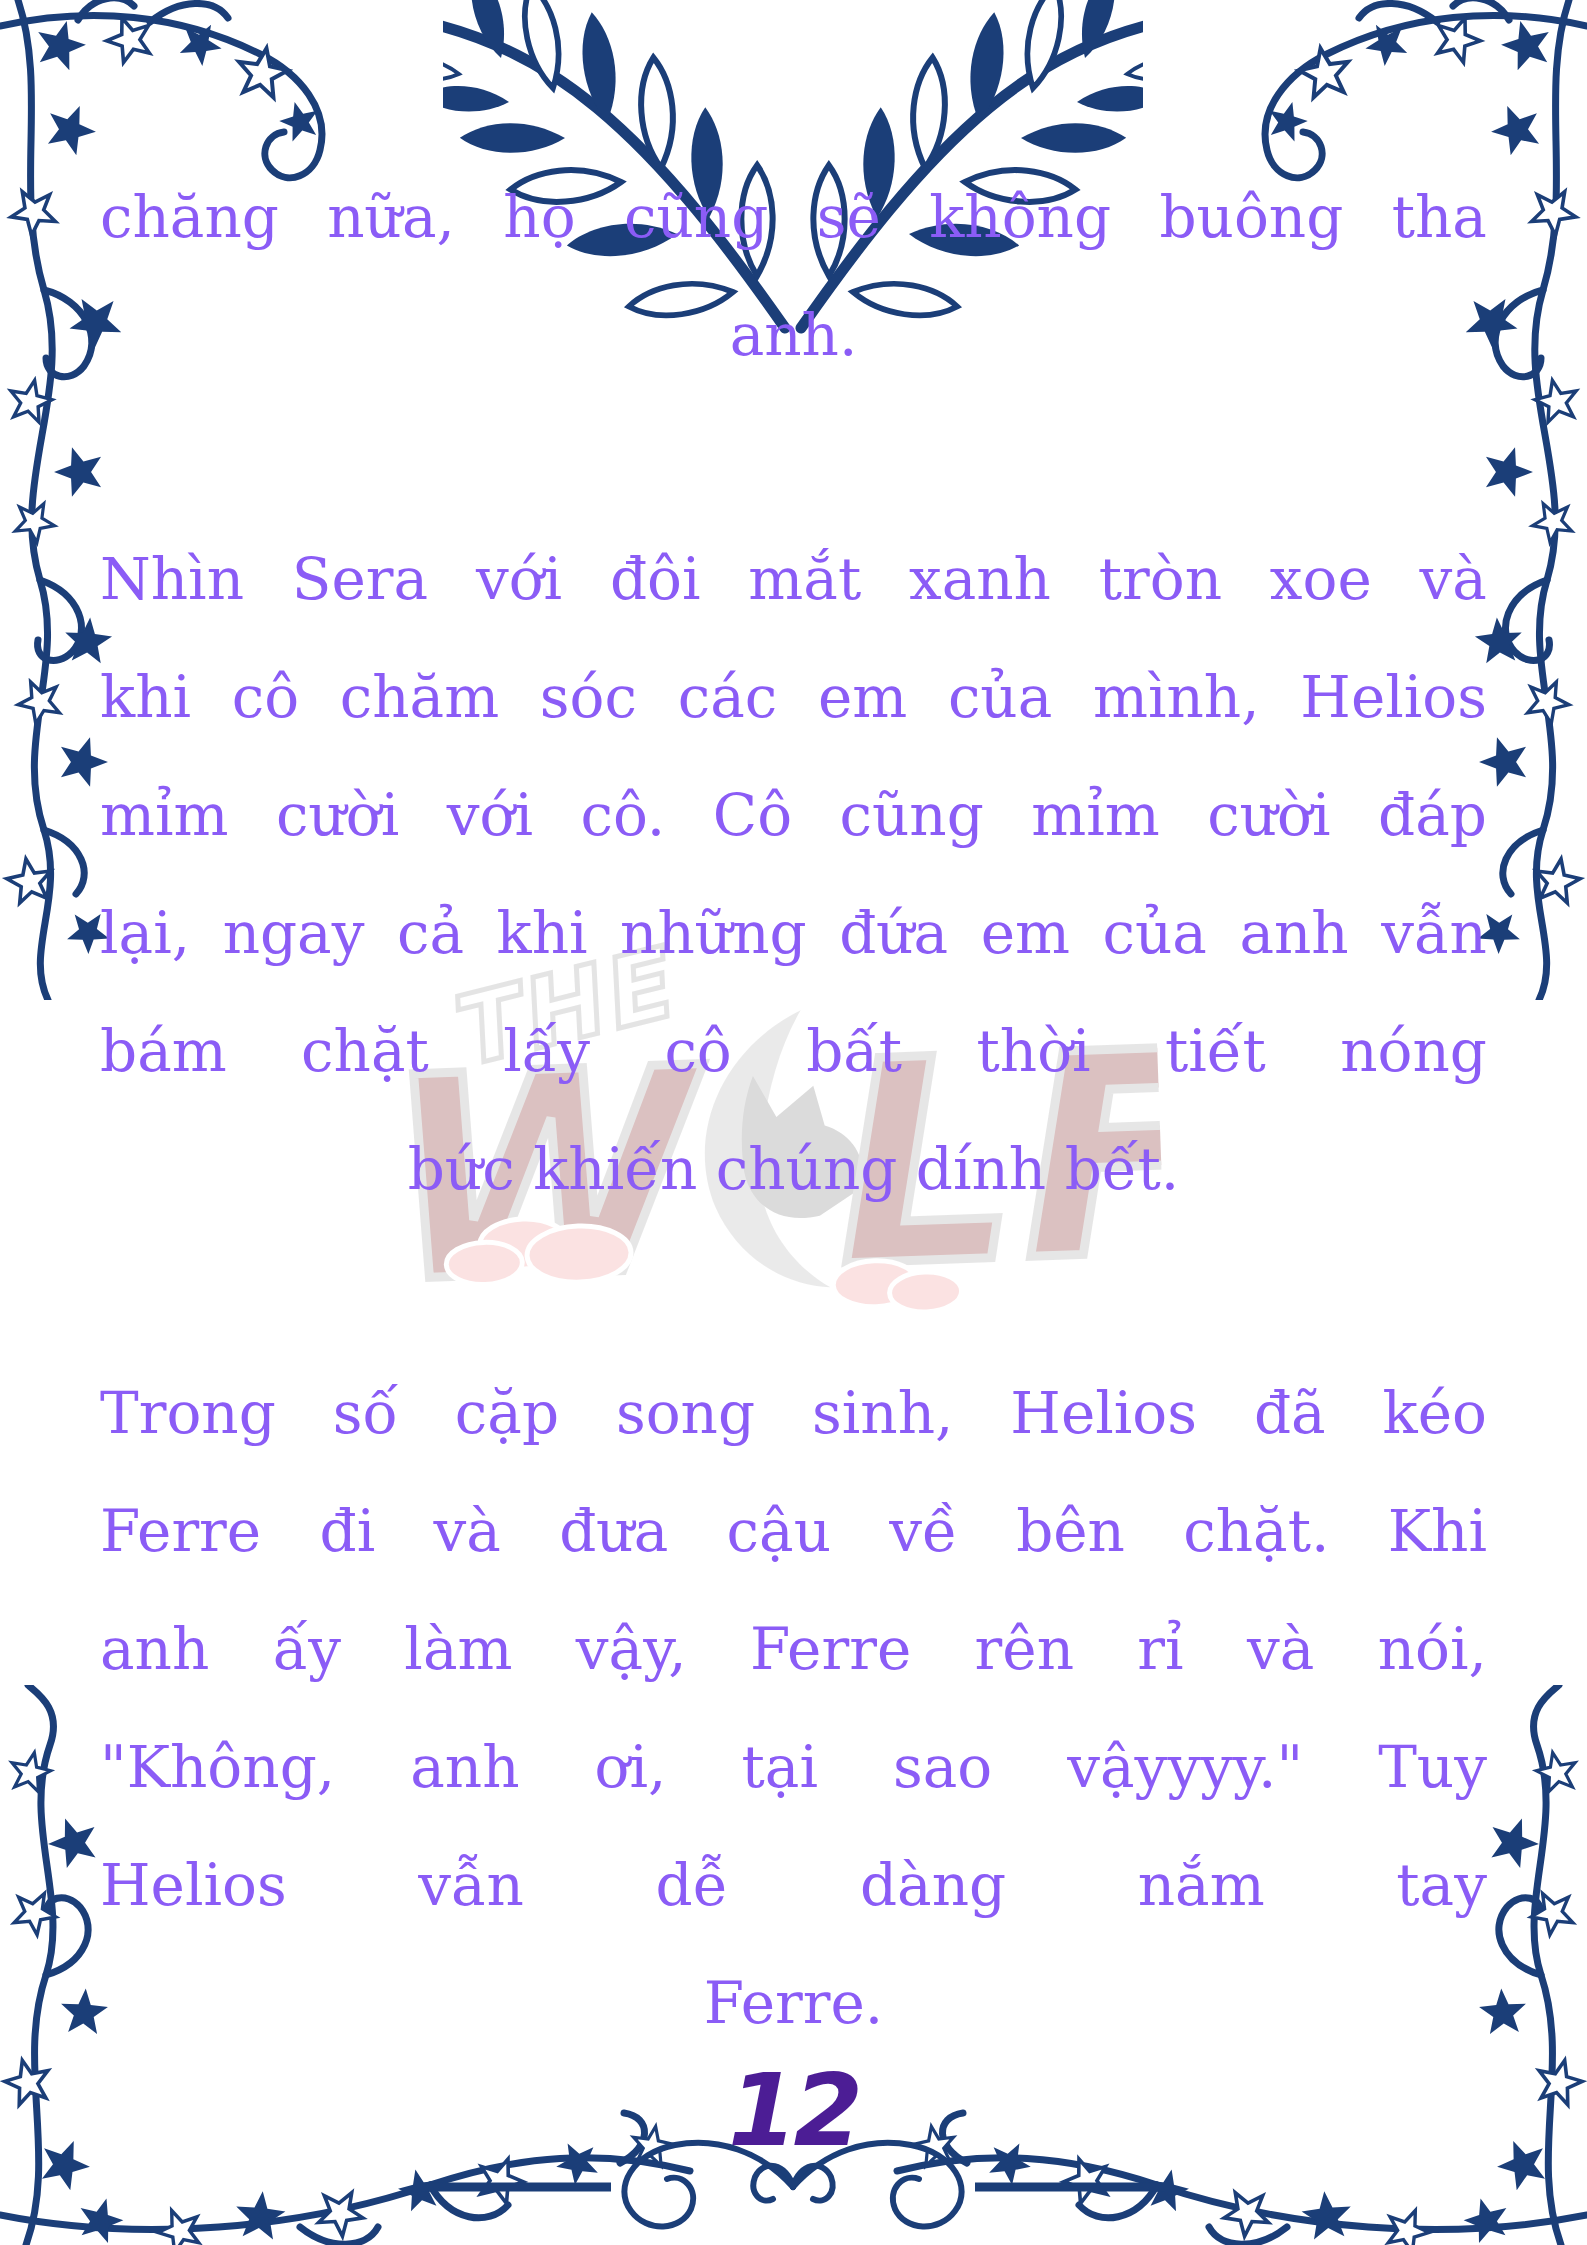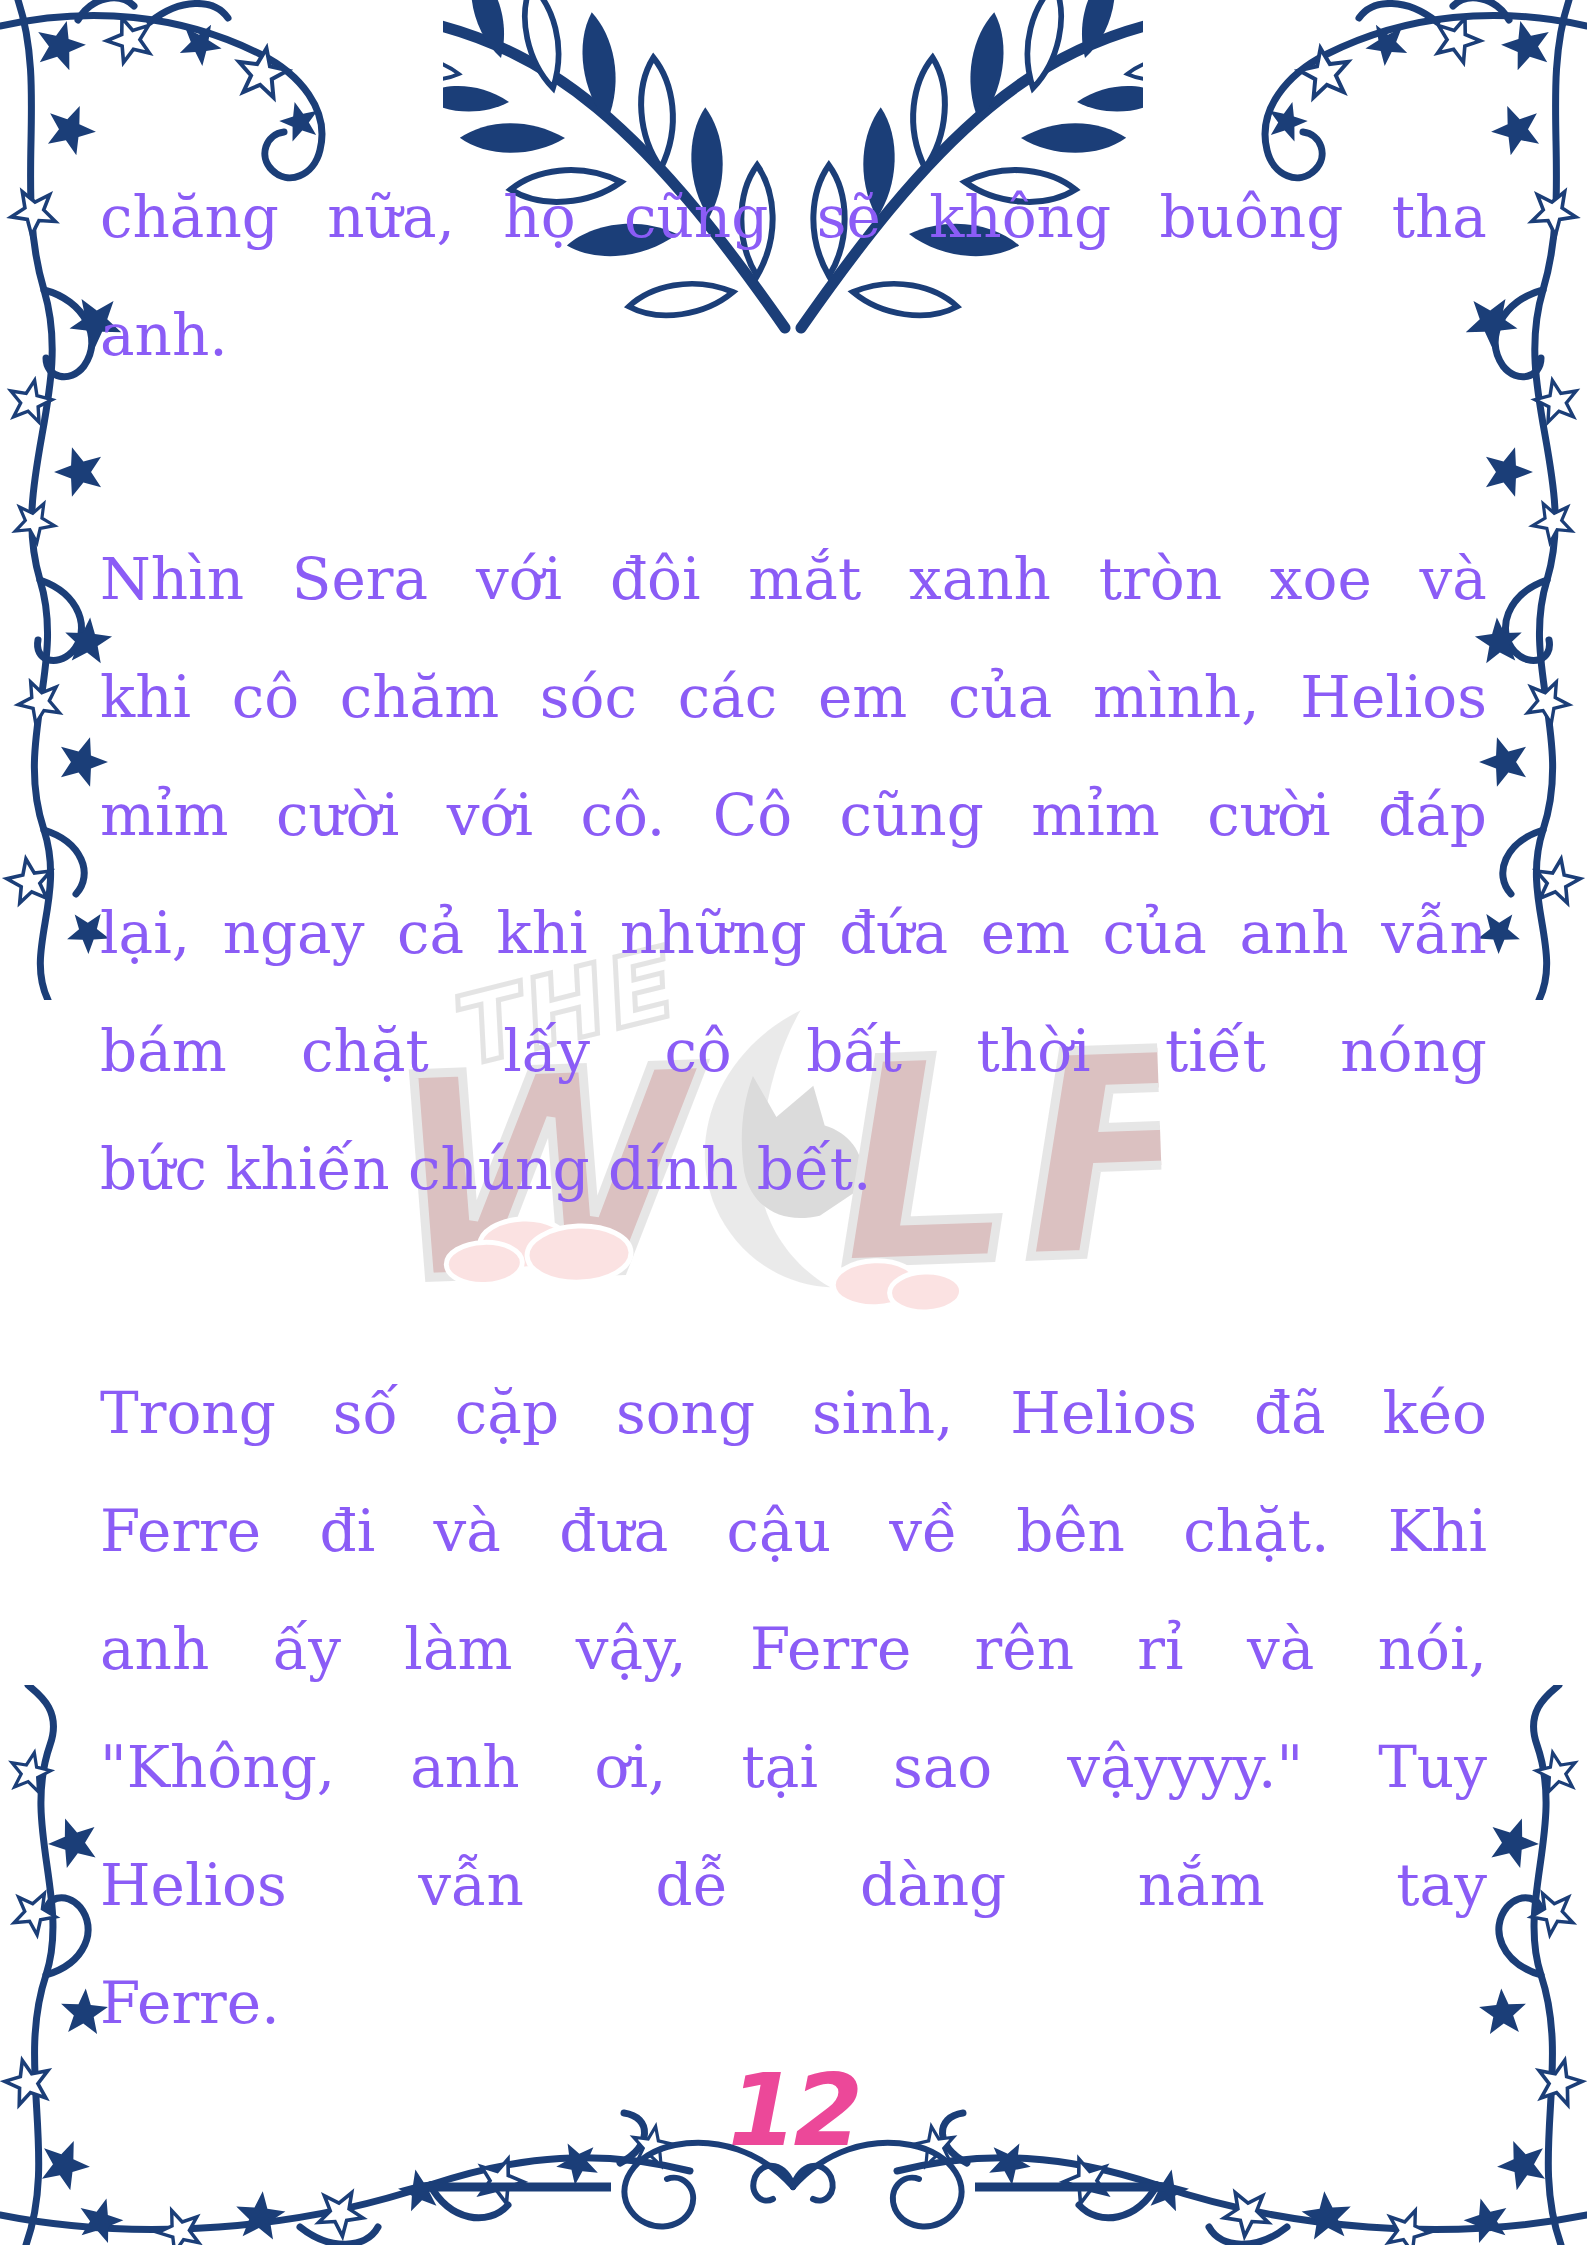--- a/index.html
+++ b/index.html
@@ -33,28 +33,28 @@
   }
   
   .text-block{
     position:absolute;left:100px;right:100px;top:158px;
     color:#8b5cf6;font-size:58px;line-height:118px;
   }
   .paragraph{margin:0 0 126px 0;}
   .paragraph:last-child{margin-bottom:0;}
   .line{height:118px;white-space:nowrap;}
   .line.justified{display:flex;justify-content:space-between;}
-  .line.last{text-align:left;}
+  .line.last{text-align:center;}
   
   .page-number{
     position:absolute;left:0;right:0;top:2052px;
     text-align:center;
     font-family:"DejaVu Sans", sans-serif;
     font-weight:bold;font-style:italic;
-    font-size:100px;letter-spacing:-4px;color:#ec4899;
+    font-size:100px;letter-spacing:-4px;color:#4c1d95;
   }
 </style>
 </head>
 <body>
 
 <svg width="0" height="0" style="position:absolute" aria-hidden="true">
   <defs>
     <path id="ivyStar" d="M0,-26 L6.5,-8.9 L24.7,-8 L10.5,3.4 L15.3,21 L0,11 L-15.3,21 L-10.5,3.4 L-24.7,-8 L-6.5,-8.9 Z"></path>
     <path id="leafP" d="M0,0 C30,-36 74,-46 104,-38 C84,-8 38,8 0,0 Z"></path>
 

